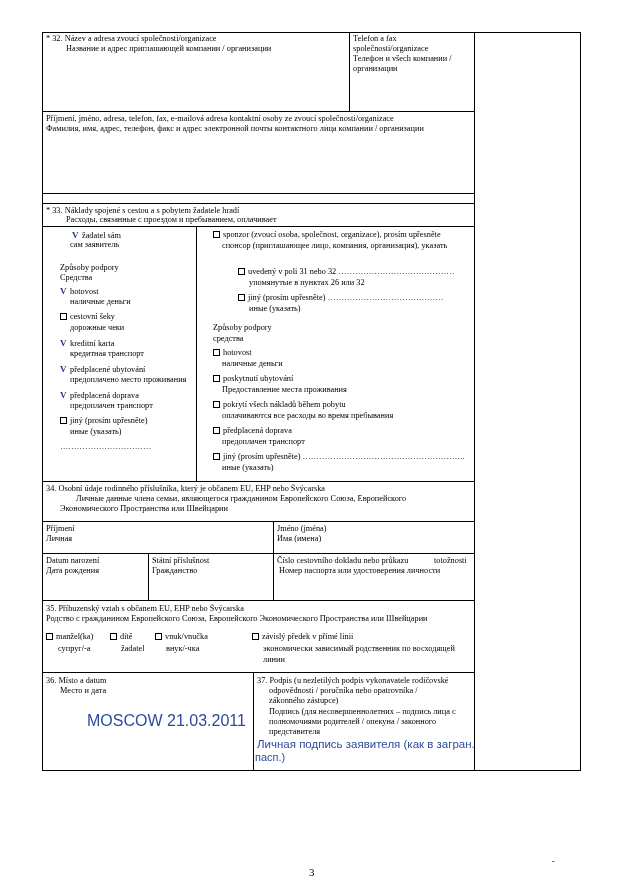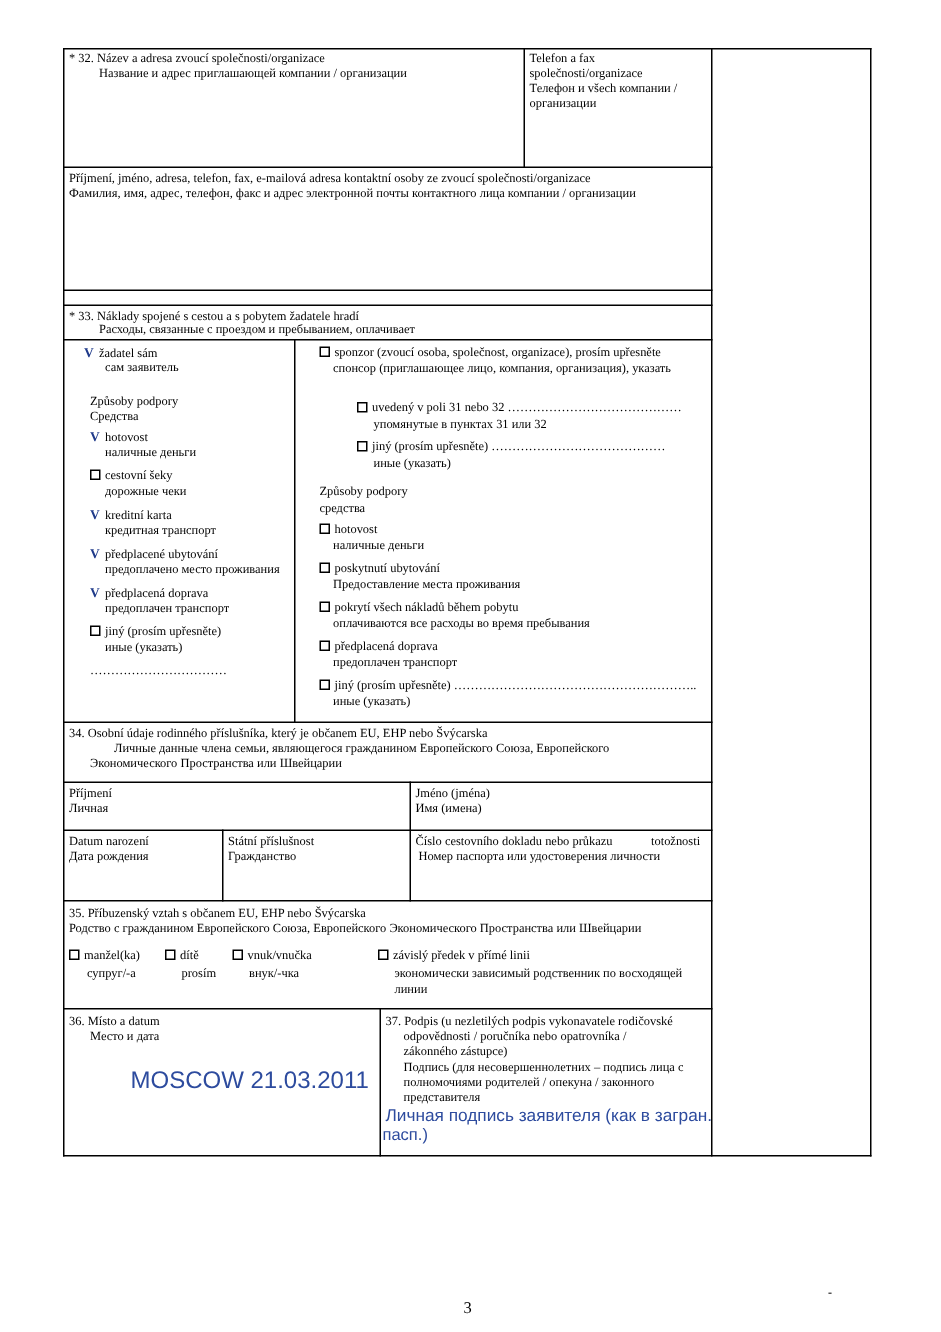--- a/index.html
+++ b/index.html
@@ -47,21 +47,21 @@
 <div class="abs" style="left:44px;top:58px;width:303px;height:52px"></div>
 <div class="abs" style="left:351px;top:76px;width:122px;height:34px"></div>
 
 <div class="abs t b" style="left:46px;top:114px">Příjmení, jméno, adresa, telefon, fax, e-mailová adresa kontaktní osoby ze zvoucí společnosti/organizace</div>
 <div class="abs t" style="left:46px;top:124px">Фамилия, имя, адрес, телефон, факс и адрес электронной почты контактного лица компании / организации</div>
 <div class="abs" style="left:44px;top:136px;width:429px;height:56px"></div>
 
 <div class="abs t b" style="left:46px;top:206px">* 33.  Náklady spojené s cestou a s pobytem žadatele hradí</div>
 <div class="abs t" style="left:66px;top:215px">Расходы, связанные с проездом и пребыванием, оплачивает</div>
 
-<div class="abs t" style="left:56px;top:230px">
+<div class="abs t" style="left:72px;top:230px">
   <span class="vmark">V</span><span class="b">žadatel sám</span>
 </div>
 <div class="abs t" style="left:70px;top:240px">сам заявитель</div>
 <div class="abs t b" style="left:60px;top:263px">Způsoby podpory</div>
 <div class="abs t" style="left:60px;top:273px">Средства</div>
 
 <div class="abs t" style="left:60px;top:286px"><span class="vmark">V</span><span class="b">hotovost</span></div>
 <div class="abs t" style="left:70px;top:297px">наличные деньги</div>
 
 <div class="abs t" style="left:60px;top:312px"><span class="chk"></span><span class="b">cestovní šeky</span></div>
@@ -77,21 +77,21 @@
 <div class="abs t" style="left:70px;top:401px">предоплачен транспорт</div>
 
 <div class="abs t" style="left:60px;top:416px"><span class="chk"></span><span class="b">jiný (prosím upřesněte)</span></div>
 <div class="abs t" style="left:70px;top:427px">иные (указать)</div>
 <div class="abs t" style="left:60px;top:442px">……………………………</div>
 
 <div class="abs t" style="left:213px;top:230px"><span class="chk"></span><span class="b">sponzor  (zvoucí osoba, společnost, organizace), prosím upřesněte</span></div>
 <div class="abs t" style="left:222px;top:241px">спонсор (приглашающее лицо, компания, организация), указать</div>
 
 <div class="abs t" style="left:238px;top:267px"><span class="chk"></span><span class="b">uvedený v poli 31 nebo 32 ……………………………………</span></div>
-<div class="abs t" style="left:249px;top:278px">упомянутые в пунктах 31 или 32</div>
+<div class="abs t" style="left:249px;top:278px">упомянутые в пунктах 26 или 32</div>
 <div class="abs t" style="left:238px;top:293px"><span class="chk"></span><span class="b">jiný (prosím upřesněte) ……………………………………</span></div>
 <div class="abs t" style="left:249px;top:304px">иные (указать)</div>
 
 <div class="abs t b" style="left:213px;top:323px">Způsoby podpory</div>
 <div class="abs t" style="left:213px;top:334px">средства</div>
 
 <div class="abs t" style="left:213px;top:348px"><span class="chk"></span><span class="b">hotovost</span></div>
 <div class="abs t" style="left:222px;top:359px">наличные деньги</div>
 
 <div class="abs t" style="left:213px;top:374px"><span class="chk"></span><span class="b">poskytnutí ubytování</span></div>
@@ -127,21 +127,21 @@
 <div class="abs t b" style="left:434px;top:556px">totožnosti</div>
 <div class="abs t" style="left:279px;top:566px">Номер паспорта или удостоверения личности</div>
 <div class="abs" style="left:275px;top:577px;width:198px;height:22px"></div>
 
 <div class="abs t b" style="left:46px;top:604px">35. Příbuzenský vztah s občanem EU, EHP nebo Švýcarska</div>
 <div class="abs t" style="left:46px;top:614px">Родство с гражданином Европейского Союза, Европейского Экономического Пространства или Швейцарии</div>
 
 <div class="abs t" style="left:46px;top:632px"><span class="chk"></span><span class="b">manžel(ka)</span></div>
 <div class="abs t" style="left:58px;top:644px">супруг/-а</div>
 <div class="abs t" style="left:110px;top:632px"><span class="chk"></span><span class="b">dítě</span></div>
-<div class="abs t" style="left:121px;top:644px">prosím</div>
+<div class="abs t" style="left:121px;top:644px">žadatel</div>
 <div class="abs t" style="left:155px;top:632px"><span class="chk"></span><span class="b">vnuk/vnučka</span></div>
 <div class="abs t" style="left:166px;top:644px">внук/-чка</div>
 <div class="abs t" style="left:252px;top:632px"><span class="chk"></span><span class="b">závislý předek v přímé linii</span></div>
 <div class="abs t" style="left:263px;top:644px">экономически зависимый родственник по восходящей</div>
 <div class="abs t" style="left:263px;top:655px">линии</div>
 
 <div class="abs t b" style="left:46px;top:676px">36. Místo a datum</div>
 <div class="abs t" style="left:60px;top:686px">Место и дата</div>
 <div class="abs bl" style="left:87px;top:714px;font-size:16px;line-height:14px;white-space:nowrap">MOSCOW 21.03.2011</div>
 

